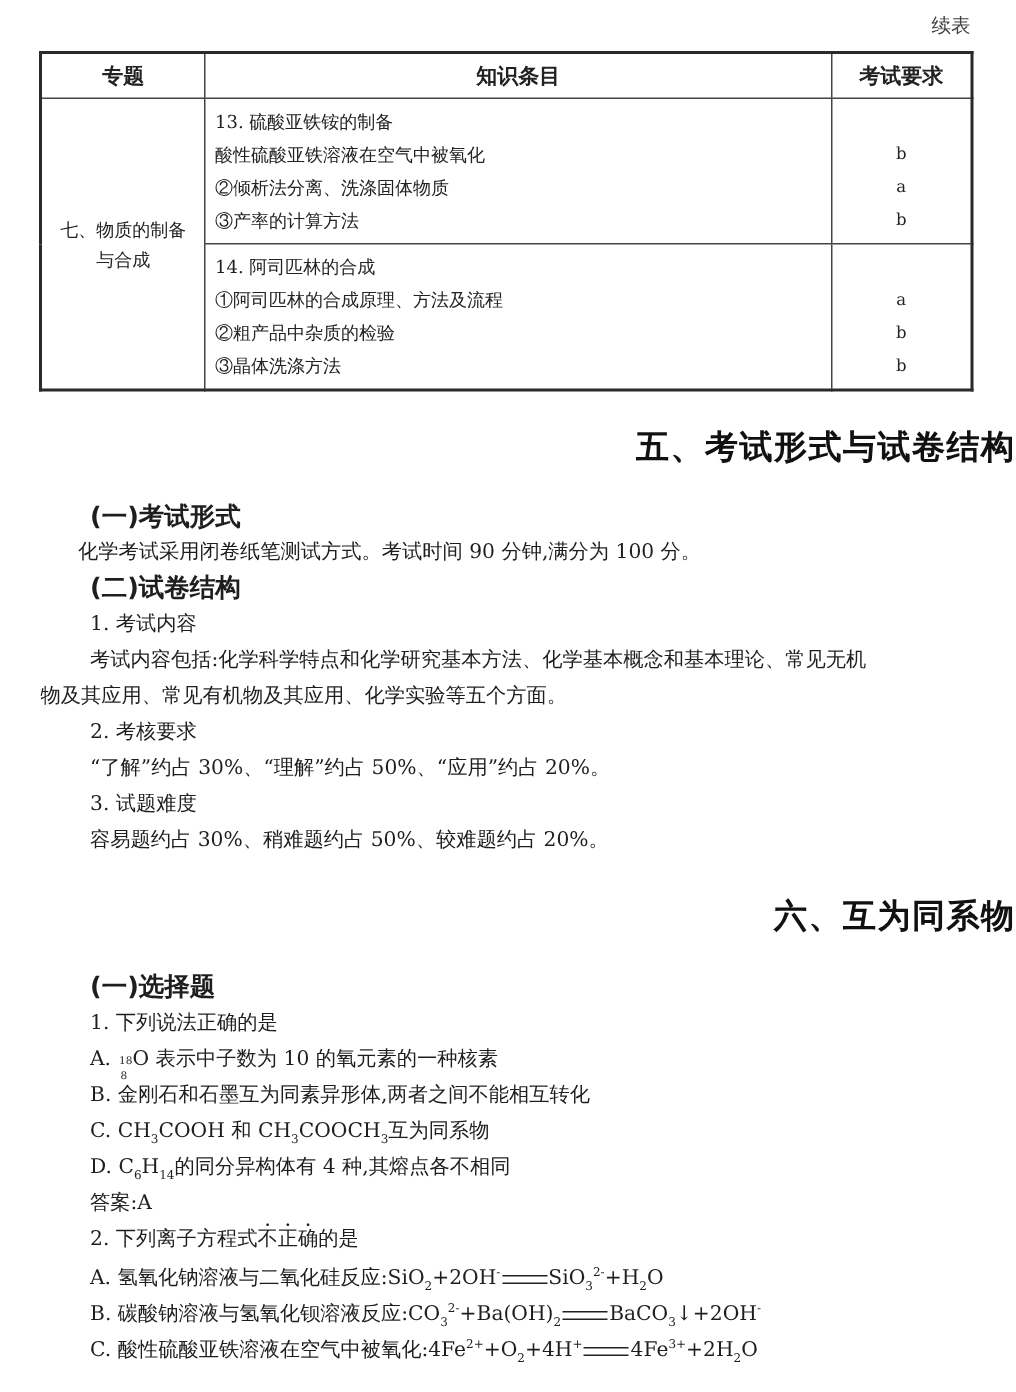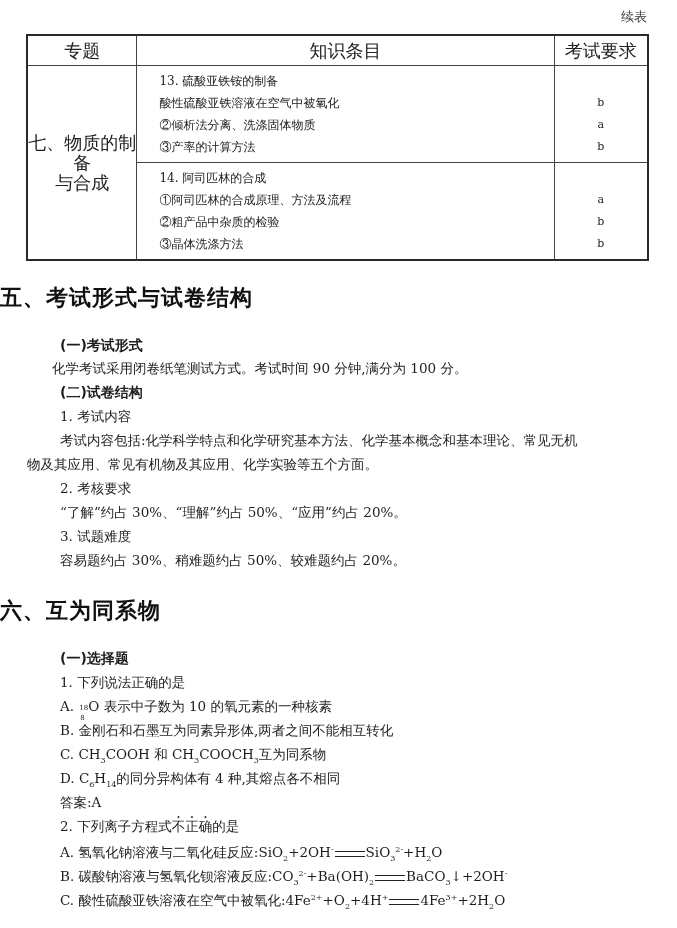--- a/index.html
+++ b/index.html
@@ -9,36 +9,36 @@
     color: #1c1c1c;
   }
   .cont { position: absolute; right: 30px; top: 8px; font-size: 13px; color: #404040; }
 
   table.req {
     position: absolute; left: 26px; top: 34px; width: 623px;
     border-collapse: collapse; border: 2px solid #2a2a2a;
     font-size: 12px; color: #222;
   }
   table.req th, table.req td { border: 1px solid #444; padding: 0; }
-  table.req th { height: 29px; font-weight: normal; font-size: 18px; text-align: center; }
+  table.req th { height: 29px; font-weight: bold; font-size: 14px; text-align: center; }
   .c1 { width: 109px; }
   .c2 { width: 418px; }
   .c3 { width: 93px; }
-  td.topic { text-align: center; vertical-align: middle; line-height: 20px; font-size: 18px; }
+  td.topic { text-align: center; vertical-align: middle; line-height: 20px; font-size: 12px; }
   td.items { padding: 4px 0 4px 6px !important; vertical-align: top; }
   td.levels { vertical-align: top; text-align: center; padding-top: 4px !important; }
-  .line { height: 22px; line-height: 22px; white-space: nowrap; margin-left: 16px; }
+  .line { height: 22px; line-height: 22px; white-space: nowrap; }
   .lv { height: 22px; line-height: 22px; font-size: 11px; }
 
   h2.sec {
-    position: absolute; left: 0; width: 677px; text-align: left; margin: 0;
+    position: absolute; left: 0; width: 677px; text-align: right; margin: 0;
     font-size: 22px; font-weight: bold; letter-spacing: 1px; color: #111;
   }
   .p { position: absolute; font-size: 13.5px; white-space: nowrap; line-height: 20px; color: #1e1e1e; }
-  .b { font-family: "DejaVu Sans", "Liberation Sans", sans-serif; font-weight: bold; font-size: 14px; }
+  .b { font-family: "DejaVu Sans", "Liberation Sans", sans-serif; font-weight: bold; font-size: 17px; }
   sub, sup { font-size: 8px; line-height: 0; }
   .emph { position: relative; }
   .emph::after { content: "\00b7"; position: absolute; left: 50%; top: -11px; transform: translateX(-50%); font-size: 14px; }
   .dbl { display: inline-block; width: 30px; height: 4px; border-top: 1px solid #222; border-bottom: 1px solid #222; vertical-align: middle; margin: 0 1px; }
 </style>
 </head>
 <body>
 
 <div class="cont">续表</div>
 

